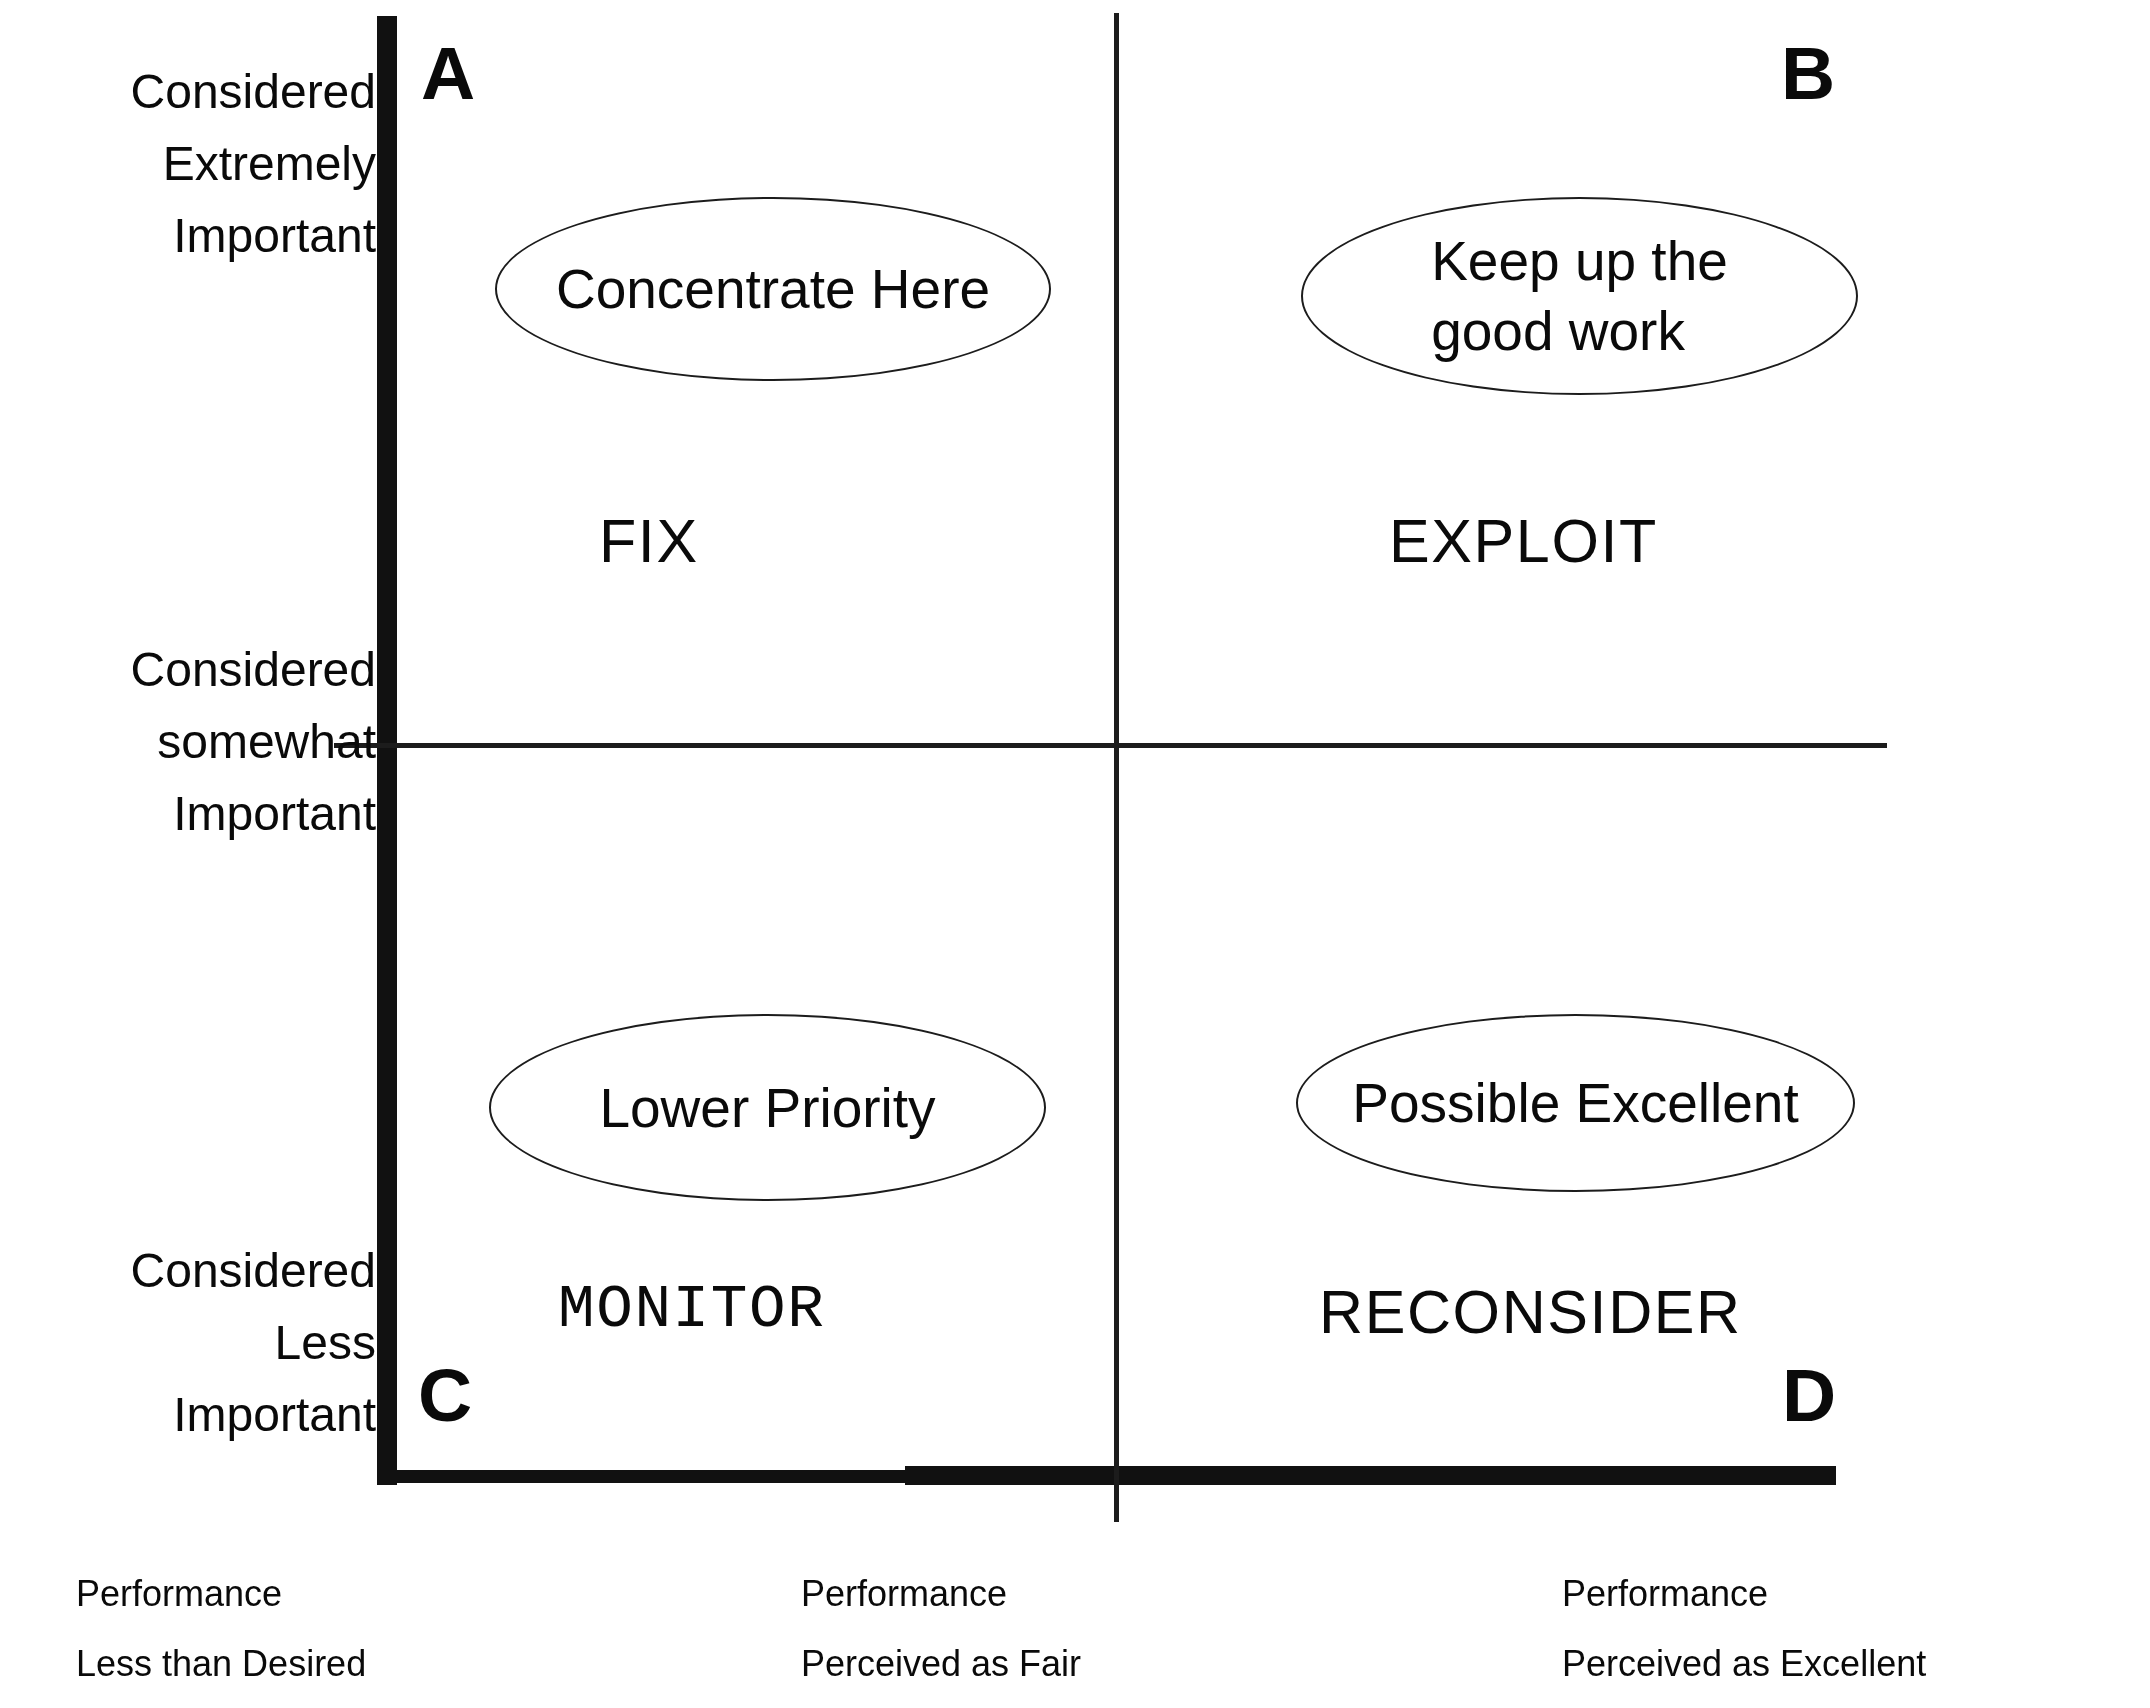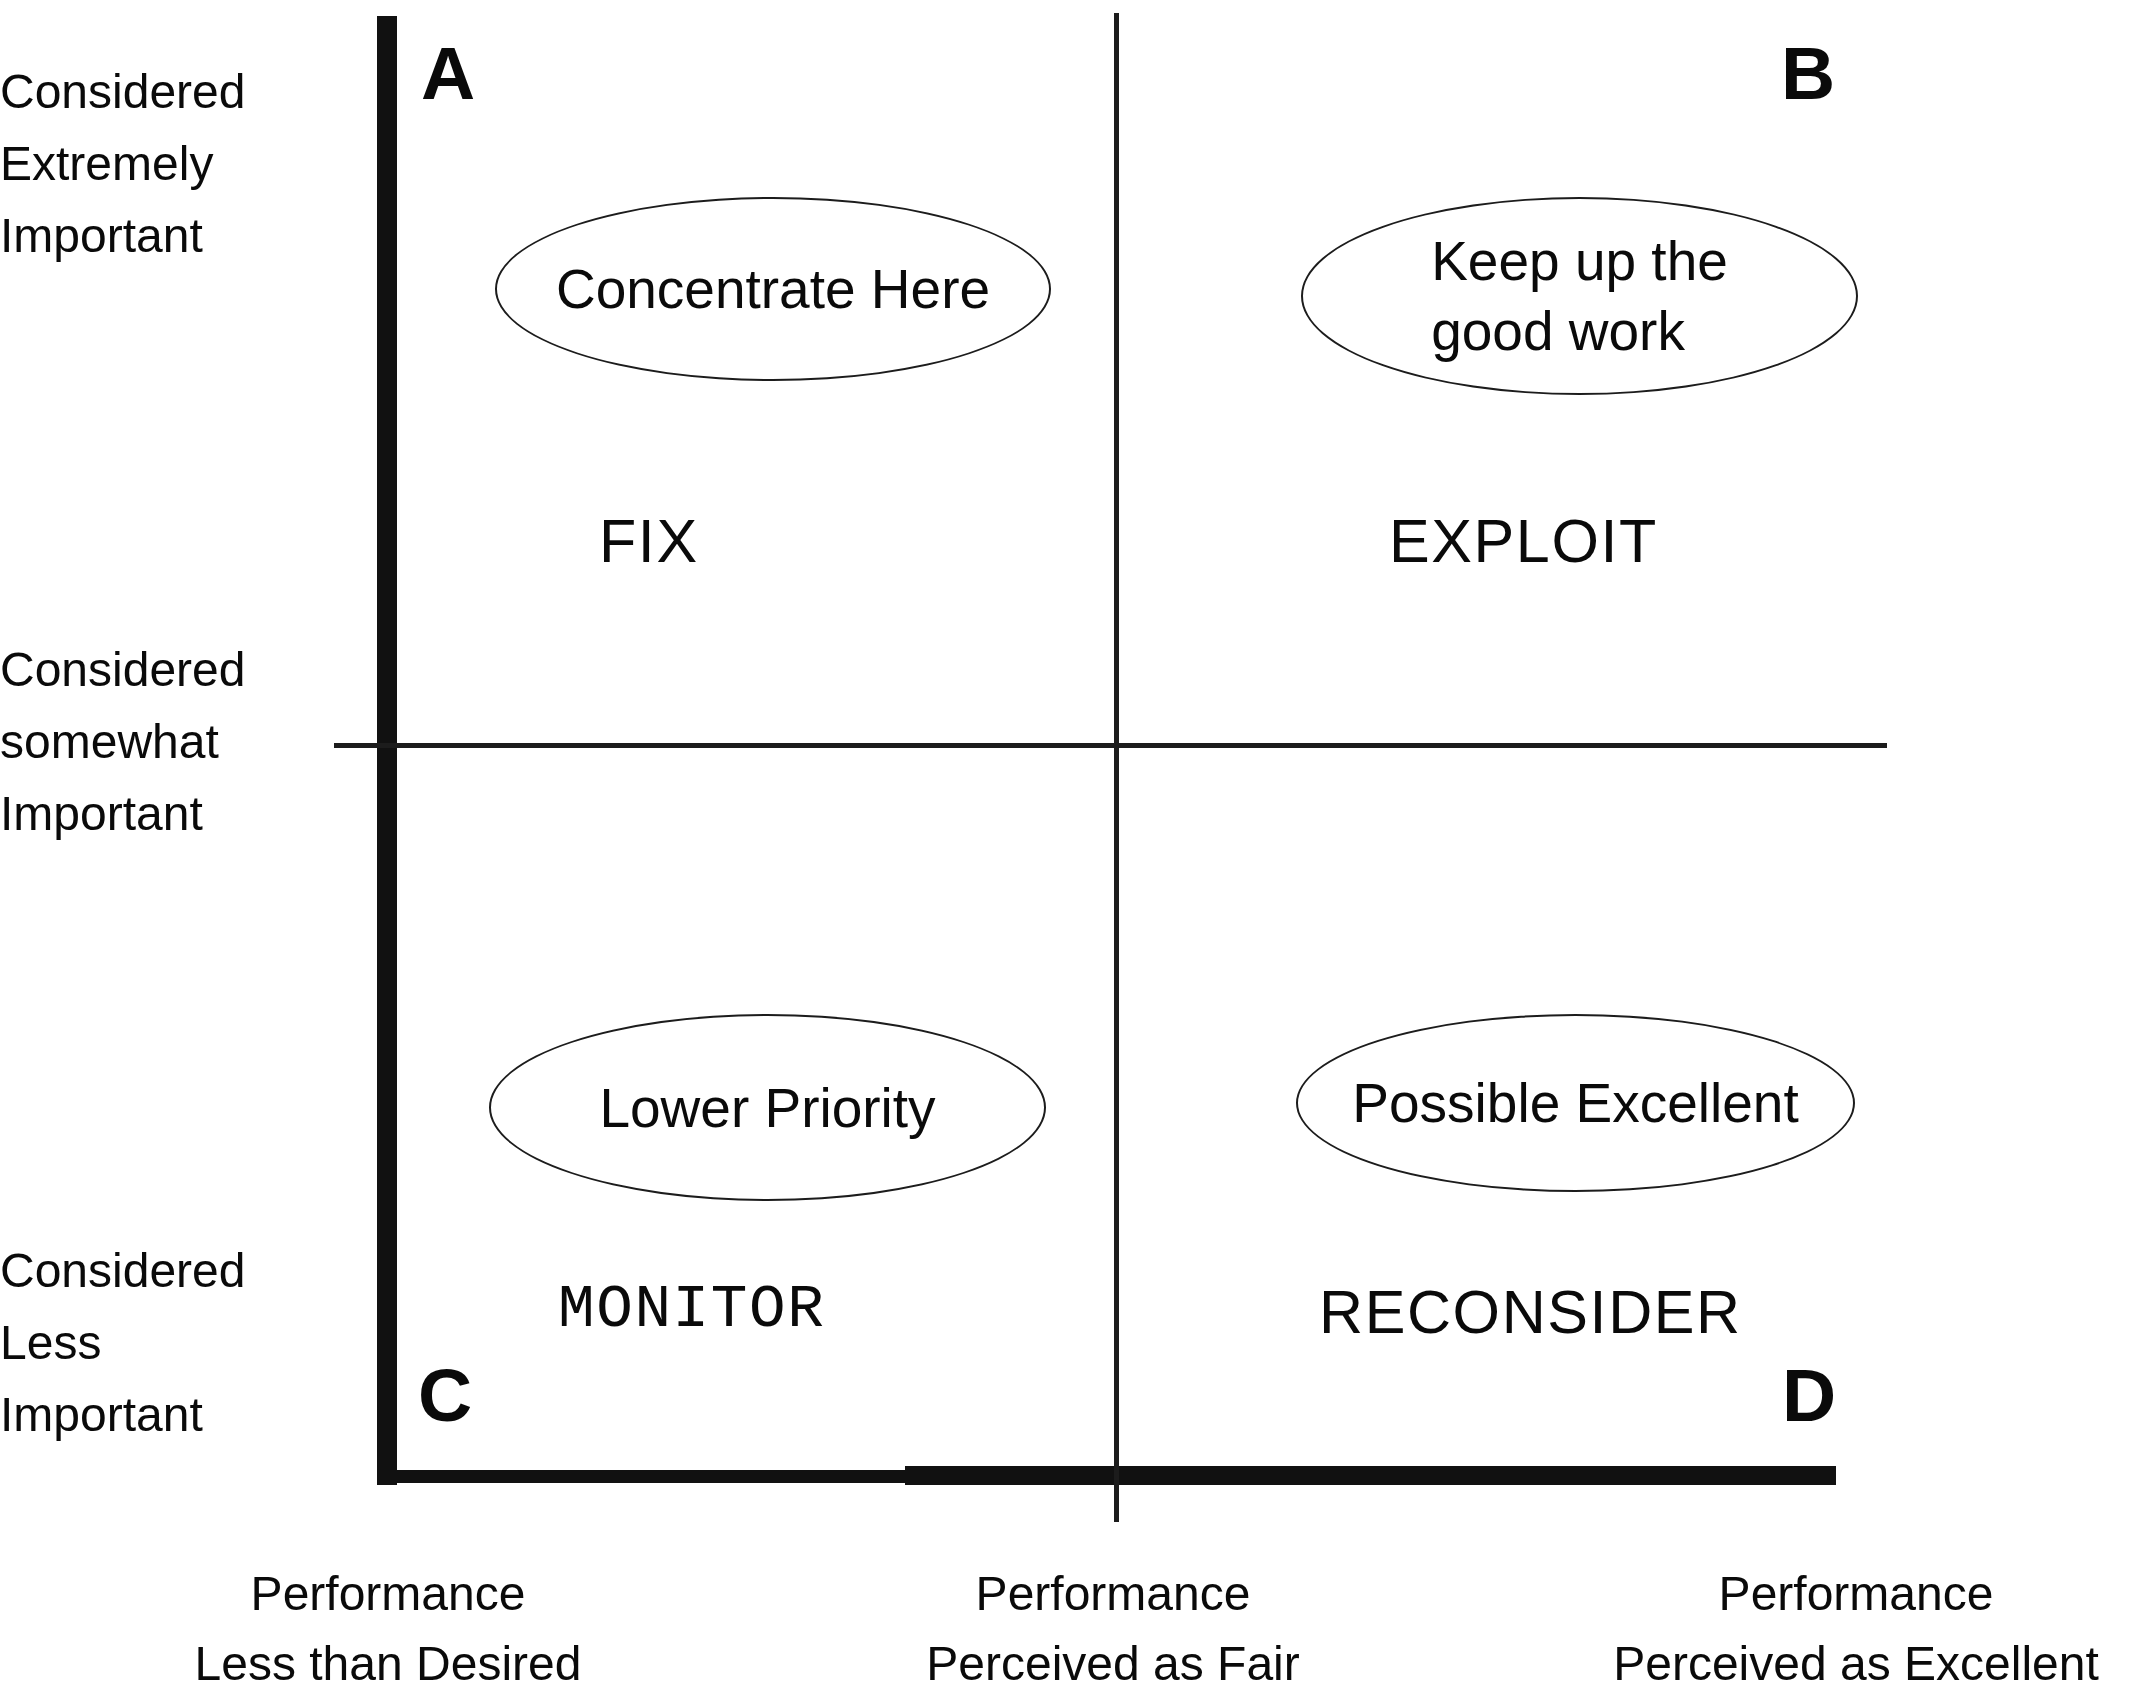--- a/index.html
+++ b/index.html
@@ -70,30 +70,30 @@
     font-size: 61px;
     line-height: 69px;
     letter-spacing: 1.6px;
     text-align: left;
     color: #0a0a0a;
   }
   .y-label {
     position: absolute;
     left: 0;
     width: 336px;
-    text-align: left;
+    text-align: right;
     font-size: 48px;
     line-height: 72px;
     white-space: pre-line;
     color: #0a0a0a;
+    padding-left: 40px;
   }
   .x-label {
     position: absolute;
-    text-align: center;
-    font-size: 48px;
+    font-size: 36px;
     line-height: 70px;
     white-space: pre-line;
     color: #0a0a0a;
   }
 </style>
 </head>
 <body>
 
 <div class="canvas">
 

